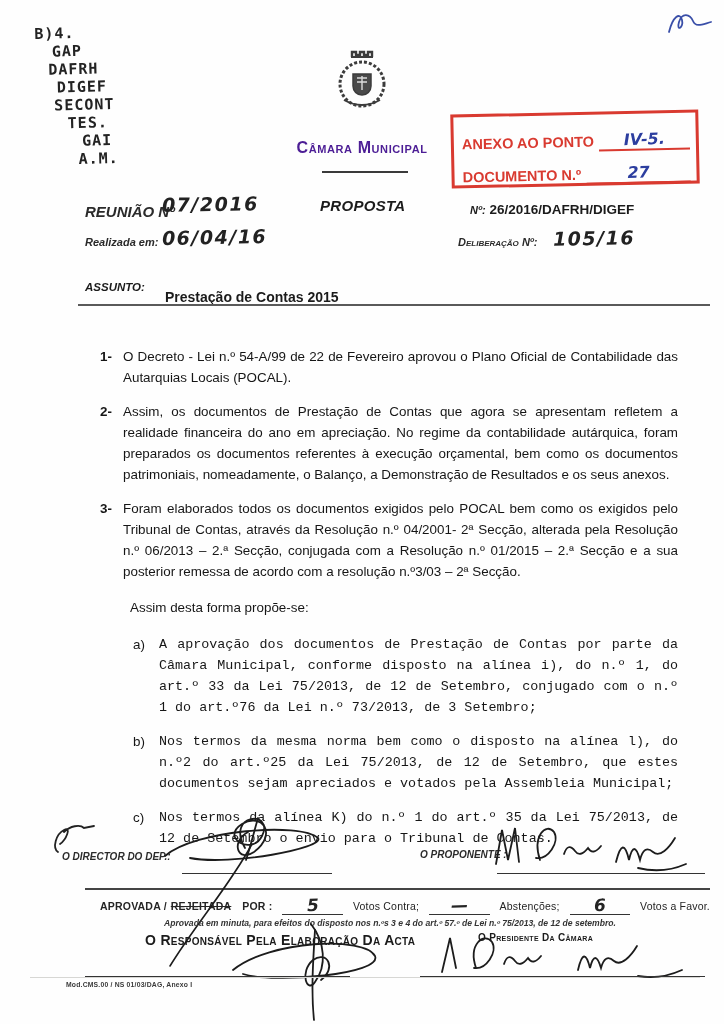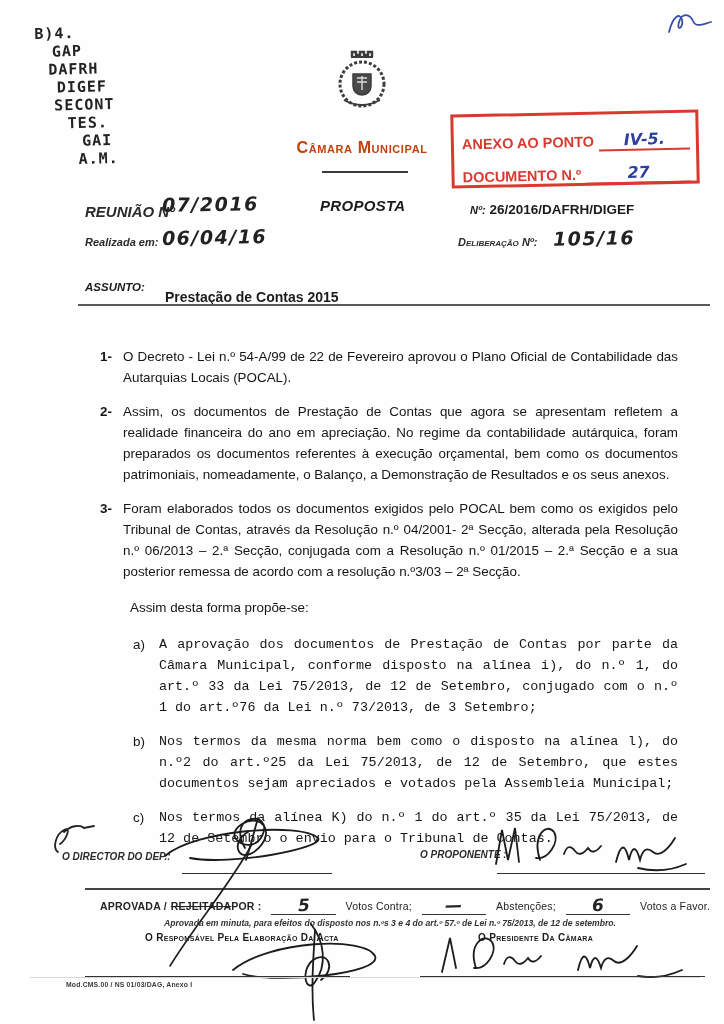--- a/index.html
+++ b/index.html
@@ -24,21 +24,21 @@
   .corner-notes div:nth-child(8){margin-left:41px}
   .corner-paraph{position:absolute;left:663px;top:8px;}
   
   .crest{position:absolute;left:0;right:0;top:48px;text-align:center;}
   .muni-title{
     position:absolute;left:0;right:0;top:113px;text-align:center;
     font-size:19px;font-weight:700;letter-spacing:.4px;color:#262626;
   }
   .muni-sub{
     position:absolute;left:0;right:0;top:139px;text-align:center;
-    font-size:16px;font-weight:600;color:#c2410c;font-variant:small-caps;letter-spacing:.6px;
+    font-size:16px;font-weight:600;color:#4c1d95;font-variant:small-caps;letter-spacing:.6px;
   }
   .header-rule{position:absolute;left:322px;top:171px;width:86px;border-top:2px solid #3a3a3a;}
   
   .stamp{
     position:absolute;left:451px;top:112px;width:248px;height:74px;
     border:3px solid #d93a30;transform:rotate(-1.2deg);
     padding:4px 6px 2px 8px;box-sizing:border-box;
   }
   .stamp-row{display:flex;align-items:flex-end;height:33px;}
   .stamp-label{color:#d93a30;font-weight:700;font-size:14.5px;white-space:nowrap;padding-bottom:2px;}
@@ -94,21 +94,21 @@
   .vb1{width:66px;} .vb2{width:66px;} .vb3{width:66px;}
   .vblank .hw-vote{
     font-family:"DejaVu Sans",sans-serif;font-style:italic;font-weight:700;
     font-size:17px;line-height:18px;display:inline-block;transform:rotate(-2deg);
   }
   .pen-stroke{position:absolute;left:140px;top:840px;pointer-events:none;}
   .minuta-note{
     position:absolute;left:80px;top:918px;width:620px;text-align:center;
     font-size:8.6px;font-style:italic;font-weight:600;color:#333;
   }
-  .acta-label{position:absolute;left:145px;top:932px;font-size:10px;font-weight:600;font-variant:small-caps;letter-spacing:.3px;}
+  .acta-label{position:absolute;left:145px;top:932px;font-size:14px;font-weight:600;font-variant:small-caps;letter-spacing:.3px;}
   .acta-sig{position:absolute;left:215px;top:922px;}
   .footer-faintline{position:absolute;left:30px;top:977px;width:670px;border-top:1px solid #d7d7d4;}
   .acta-line{position:absolute;left:85px;top:976px;width:265px;border-top:1.8px solid #333;}
   .presidente-label{position:absolute;left:478px;top:932px;font-size:10px;font-weight:600;font-variant:small-caps;letter-spacing:.3px;}
   .presidente-sig{position:absolute;left:428px;top:928px;}
   .presidente-line{position:absolute;left:420px;top:976px;width:285px;border-top:1.8px solid #333;}
   .model-ref{position:absolute;left:66px;top:981px;font-size:6.8px;font-weight:600;color:#3a3a3a;letter-spacing:.2px;}
   svg{display:block;}
 </style>
 </head>
@@ -234,21 +234,21 @@
         <path d="M150,52 q25,6 48,-4"></path>
       </g>
     </svg>
   </div>
   <div class="proponente-line"></div>
 
   <div class="votes-topline"></div>
   <div class="votes-row">
     <span class="vlabel approv">APROVADA /</span>
     <span class="vlabel approv strike" style="margin-left:4px">REJEITADA</span>
-    <span class="vlabel approv" style="margin-left:0">POR :</span>
+    <span class="vlabel approv" style="margin-left:11px">POR :</span>
     <span class="vblank vb1"><span class="hw-vote">5</span></span>
     <span class="vlabel">Votos Contra;</span>
     <span class="vblank vb2"><span class="hw-vote">—</span></span>
     <span class="vlabel">Abstenções;</span>
     <span class="vblank vb3"><span class="hw-vote">6</span></span>
     <span class="vlabel">Votos a Favor.</span>
   </div>
 
   <div class="pen-stroke">
     <svg width="130" height="130" viewBox="0 0 130 130">

